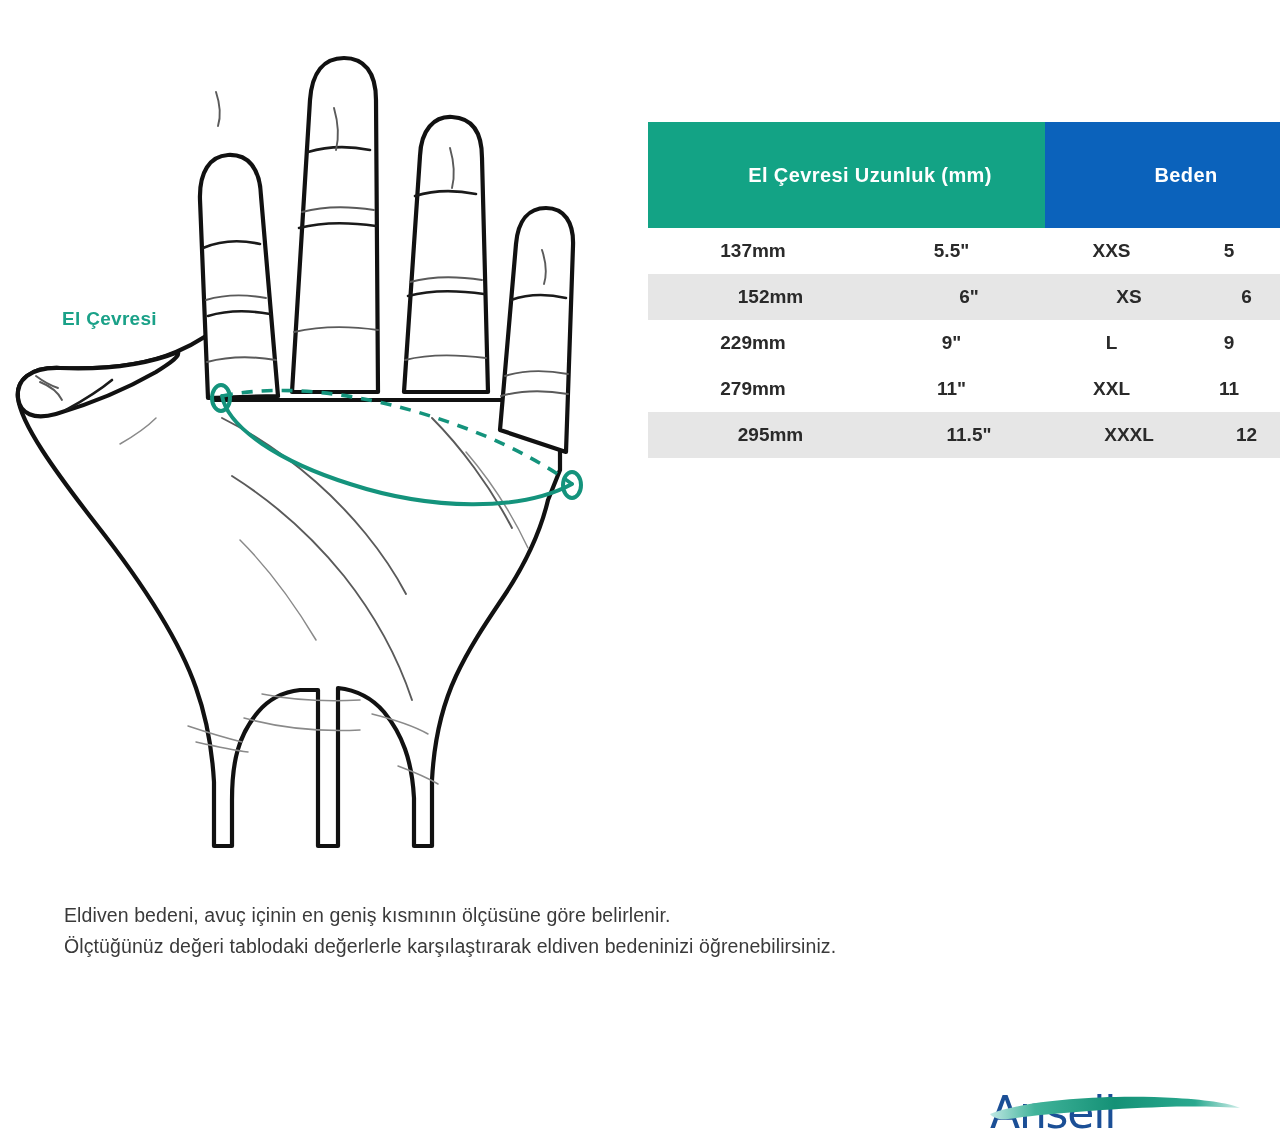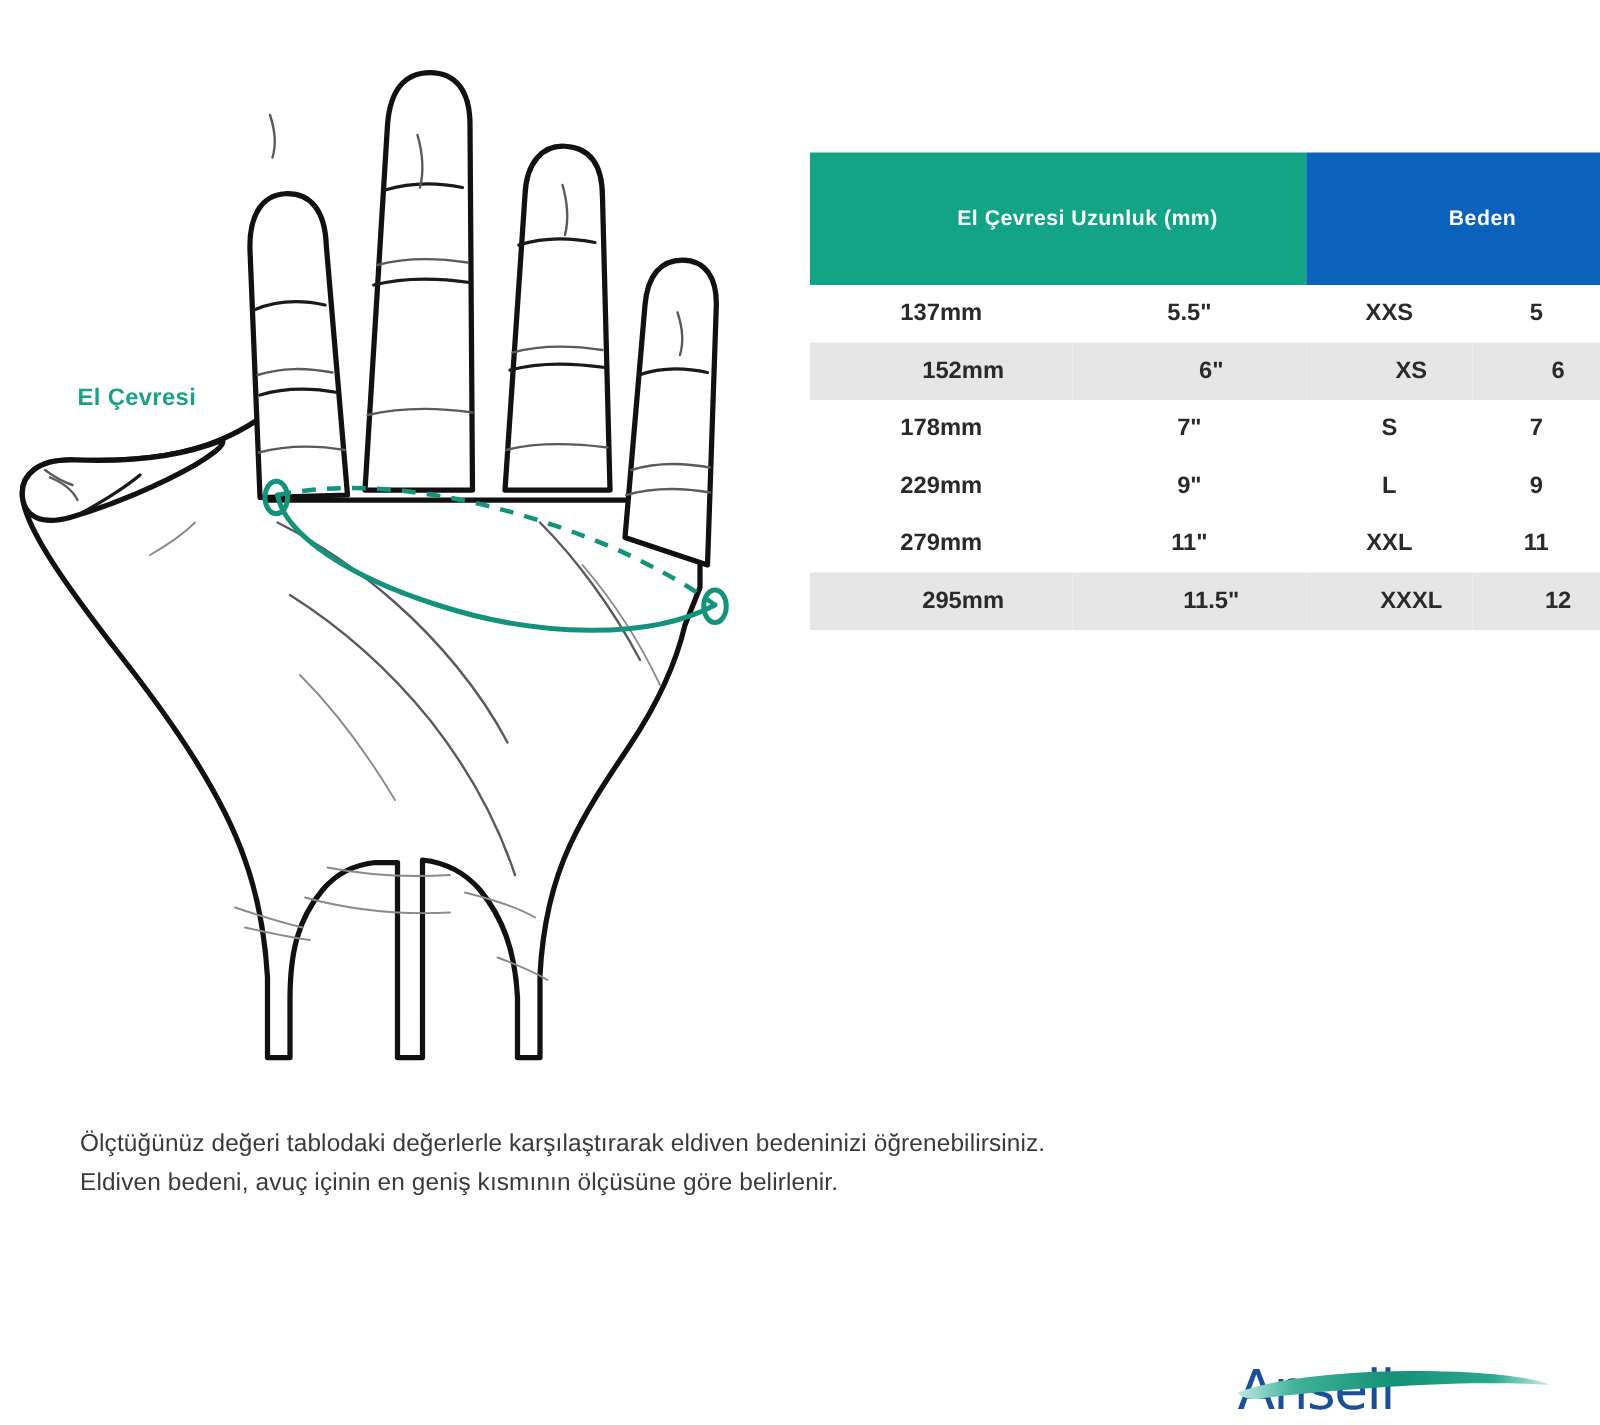--- a/index.html
+++ b/index.html
@@ -84,21 +84,21 @@
     top: 122px;
     width: 632px;
   }
   table.sizes {
     width: 100%;
     border-collapse: collapse;
     table-layout: fixed;
   }
   table.sizes th {
     height: 106px;
-    font-size: 17px;
+    font-size: 20px;
     font-weight: bold;
     color: #ffffff;
     letter-spacing: 0.4px;
     text-align: center;
     vertical-align: middle;
     border: 0;
     padding-left: 48px;
   }
   th.head-metric { background: #13a385; }
   th.head-size   { background: #0b62bb; }
@@ -308,26 +308,20 @@
         <td class="c-size">XXS</td>
         <td class="c-num">5</td>
       </tr>
       <tr class="row-even">
         <td class="c-mm">152mm</td>
         <td class="c-in">6"</td>
         <td class="c-size">XS</td>
         <td class="c-num">6</td>
       </tr>
       <tr class="row-odd">
-        <td class="c-mm">178mm</td>
-        <td class="c-in">7"</td>
-        <td class="c-size">S</td>
-        <td class="c-num">7</td>
-      </tr>
-      <tr class="row-odd">
         <td class="c-mm">229mm</td>
         <td class="c-in">9"</td>
         <td class="c-size">L</td>
         <td class="c-num">9</td>
       </tr>
       <tr class="row-odd">
         <td class="c-mm">279mm</td>
         <td class="c-in">11"</td>
         <td class="c-size">XXL</td>
         <td class="c-num">11</td>
@@ -336,22 +330,22 @@
         <td class="c-mm">295mm</td>
         <td class="c-in">11.5"</td>
         <td class="c-size">XXXL</td>
         <td class="c-num">12</td>
       </tr>
     </tbody>
   </table>
 </div>
 
 <div id="note">
+  <span class="note-line">Eldiven bedeni, avuç içinin en geniş kısmının ölçüsüne göre belirlenir.</span>
   <span class="note-line">Ölçtüğünüz değeri tablodaki değerlerle karşılaştırarak eldiven bedeninizi öğrenebilirsiniz.</span>
-  <span class="note-line">Eldiven bedeni, avuç içinin en geniş kısmının ölçüsüne göre belirlenir.</span>
 </div>
 
 <div id="ansell-logo">
   <div id="logo-wordmark">Ansell</div>
   <svg id="logo-swoosh" viewBox="0 0 256 30" xmlns="http://www.w3.org/2000/svg">
     <defs>
       <linearGradient id="swooshGrad" x1="0" y1="0" x2="1" y2="0">
         <stop offset="0%" stop-color="#bfe8e4"></stop>
         <stop offset="18%" stop-color="#41b39a"></stop>
         <stop offset="50%" stop-color="#149176"></stop>

